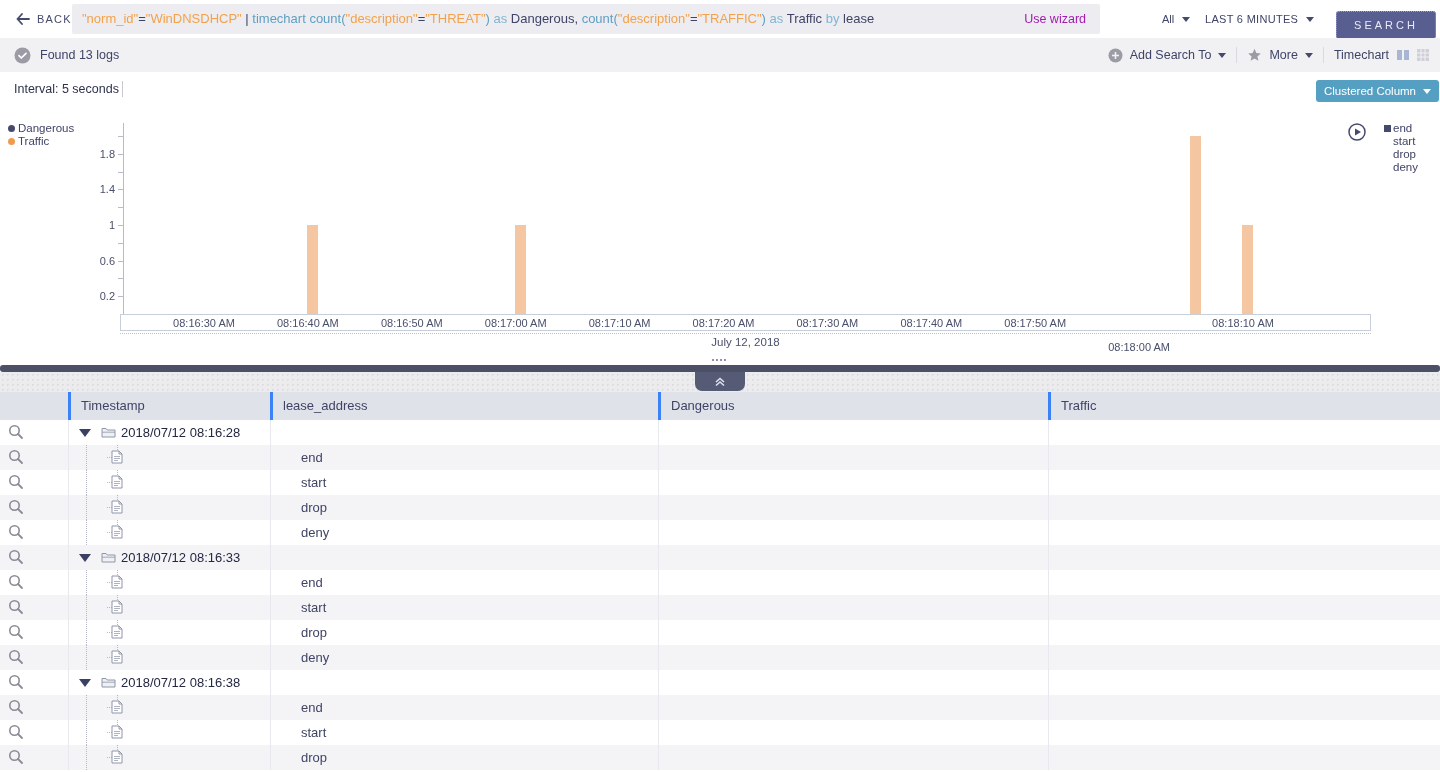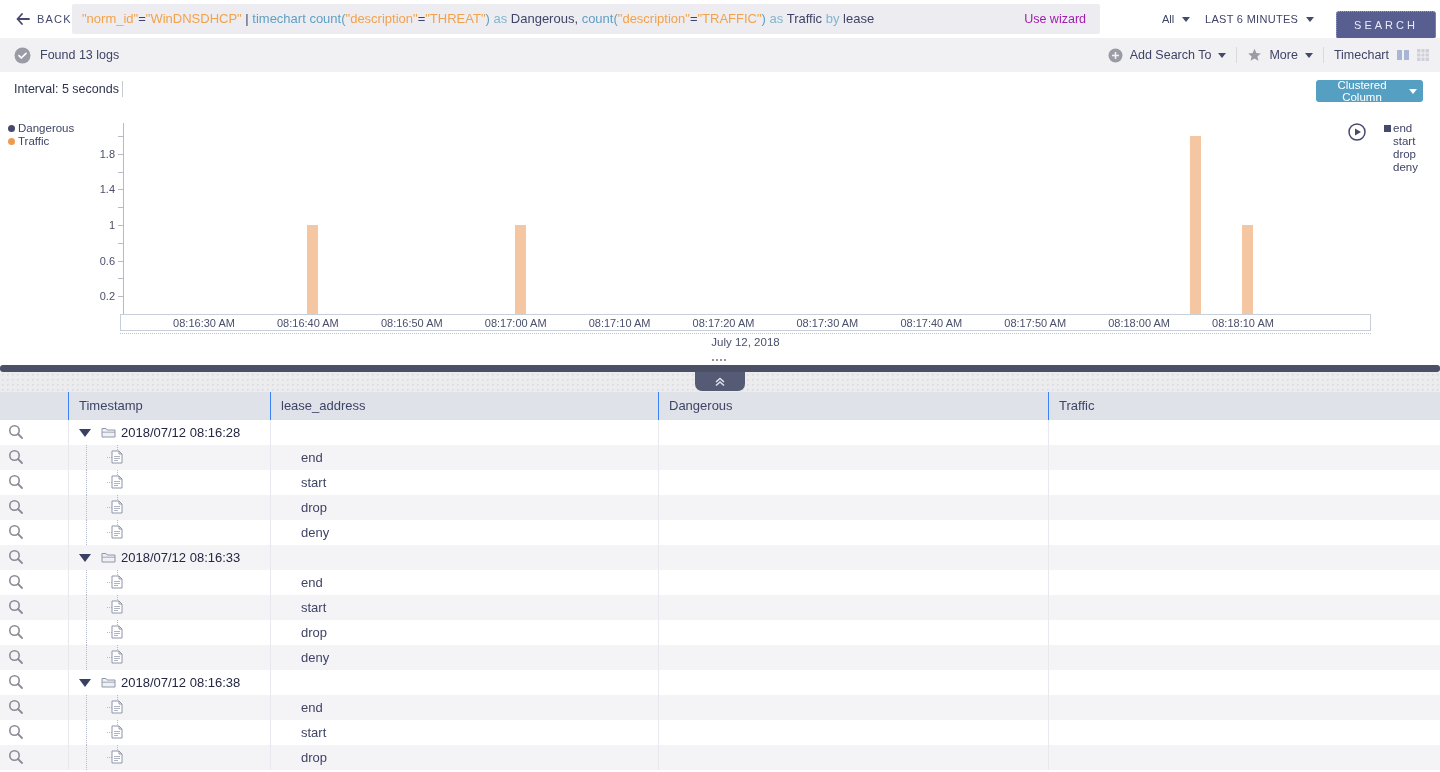--- a/index.html
+++ b/index.html
@@ -24,21 +24,21 @@
   .tleft{position:absolute;left:14px;top:0;height:34px;display:flex;align-items:center;gap:9px;}
   .status-text{font-size:12.5px;color:#3f4466;}
   .tright{position:absolute;right:10px;top:0;height:34px;display:flex;align-items:center;gap:10px;}
   .titem{display:flex;align-items:center;gap:7px;font-size:12.5px;color:#3f4466;cursor:pointer;}
   .vsep{width:1px;height:16px;background:#d9d9df;}
   .viewicons{display:flex;align-items:center;gap:6px;}
   
   .chart-section{position:absolute;left:0;top:72px;width:1440px;height:293px;background:#fff;}
   .interval{position:absolute;left:14px;top:10px;font-size:12.5px;color:#2e324b;}
   .interval-sep{position:absolute;left:122px;top:9px;width:1px;height:16px;background:#c9c9d2;}
-  .charttype{position:absolute;left:1316px;top:8px;width:107px;height:22px;background:#55a0c2;border:none;border-radius:3px;
+  .charttype{position:absolute;left:1316px;top:8px;width:123px;height:22px;background:#55a0c2;border:none;border-radius:3px;
              color:#fff;font-size:11.5px;display:flex;align-items:center;justify-content:center;gap:7px;cursor:pointer;
              font-family:"Liberation Sans","DejaVu Sans",sans-serif;}
   .wcaret{width:0;height:0;border-left:4px solid transparent;border-right:4px solid transparent;border-top:5px solid #fff;}
   .legend-left{position:absolute;left:8px;top:50px;}
   .lg-item{display:flex;align-items:center;gap:3px;font-size:11.5px;color:#3f4466;line-height:13px;cursor:pointer;}
   .lg-dot{width:7px;height:7px;border-radius:50%;flex:0 0 auto;}
   .plot{position:absolute;left:0;top:0;width:1440px;height:293px;}
   .yaxis{position:absolute;left:123px;top:51px;width:1px;height:191px;background:#b7bbc7;}
   .ytick{position:absolute;left:118px;width:5px;height:1px;background:#b7bbc7;}
   .ylabel{position:absolute;left:60px;width:55px;text-align:right;font-size:11px;color:#4a4f6b;}
@@ -60,21 +60,21 @@
            background-image:radial-gradient(#dcdce1 1px,transparent 1px);background-size:5px 5px;}
   .collapsetab{position:absolute;left:695px;top:372px;width:50px;height:19px;background:#555a75;
                border-radius:0 0 7px 7px;display:flex;align-items:center;justify-content:center;cursor:pointer;z-index:3;}
   
   .tablewrap{position:absolute;left:0;top:392px;width:1440px;height:380px;}
   .thead{position:relative;height:28px;background:#dfe2e9;}
   .cell{position:absolute;top:0;height:100%;box-sizing:border-box;}
   .c0{left:0;width:68px;} .c1{left:68px;width:202px;} .c2{left:270px;width:388px;}
   .c3{left:658px;width:390px;} .c4{left:1048px;width:392px;}
   .hcell{line-height:28px;padding-left:10px;font-size:13px;color:#3f4466;}
-  .thead .c1,.thead .c2,.thead .c3,.thead .c4{border-left:1px solid #3b82f6;}
+  .thead .c1,.thead .c2,.thead .c3,.thead .c4{border-left:3px solid #3b82f6;}
   .tbody{position:relative;}
   .trow{position:relative;height:25px;background:#fff;}
   .trow.alt{background:#f4f4f7;}
   .trow .c1,.trow .c2,.trow .c3,.trow .c4{border-left:1px solid #e8e9ee;padding-left:20px;}
   .mag{position:absolute;left:8px;top:4px;line-height:0;cursor:pointer;}
   .gcaret{position:absolute;left:10px;top:9px;width:0;height:0;
           border-left:6px solid transparent;border-right:6px solid transparent;border-top:8px solid #3a4061;cursor:pointer;}
   .fold{position:absolute;left:32px;top:6px;line-height:0;}
   .glabel{position:absolute;left:52px;top:0;line-height:25px;font-size:13px;color:#232741;white-space:nowrap;}
   .tree1{position:absolute;left:17px;top:0;height:100%;border-left:1px dotted #b5b8c6;}
@@ -175,21 +175,21 @@
       <div class="band">
           <span class="xlabel" style="left: 38px;">08:16:30 AM</span>
           <span class="xlabel" style="left: 141.9px;">08:16:40 AM</span>
           <span class="xlabel" style="left: 245.8px;">08:16:50 AM</span>
           <span class="xlabel" style="left: 349.7px;">08:17:00 AM</span>
           <span class="xlabel" style="left: 453.6px;">08:17:10 AM</span>
           <span class="xlabel" style="left: 557.5px;">08:17:20 AM</span>
           <span class="xlabel" style="left: 661.4px;">08:17:30 AM</span>
           <span class="xlabel" style="left: 765.3px;">08:17:40 AM</span>
           <span class="xlabel" style="left: 869.2px;">08:17:50 AM</span>
-          <span class="xlabel" style="left: 973.1px;">08:18:00 AM</span>
+          <span class="xlabel" style="left: 973.1px; margin-top: 24px;">08:18:00 AM</span>
           <span class="xlabel" style="left: 1077px;">08:18:10 AM</span>
         </div>
       <div class="band-dots"></div>
       <div class="date">July 12, 2018</div>
     <div class="ytick" style="top: 224.2px;"></div>
         <div class="ytick" style="top: 206.4px;"></div>
         <div class="ytick" style="top: 188.6px;"></div>
         <div class="ytick" style="top: 170.8px;"></div>
         <div class="ytick" style="top: 153px;"></div>
         <div class="ytick" style="top: 135.2px;"></div>

